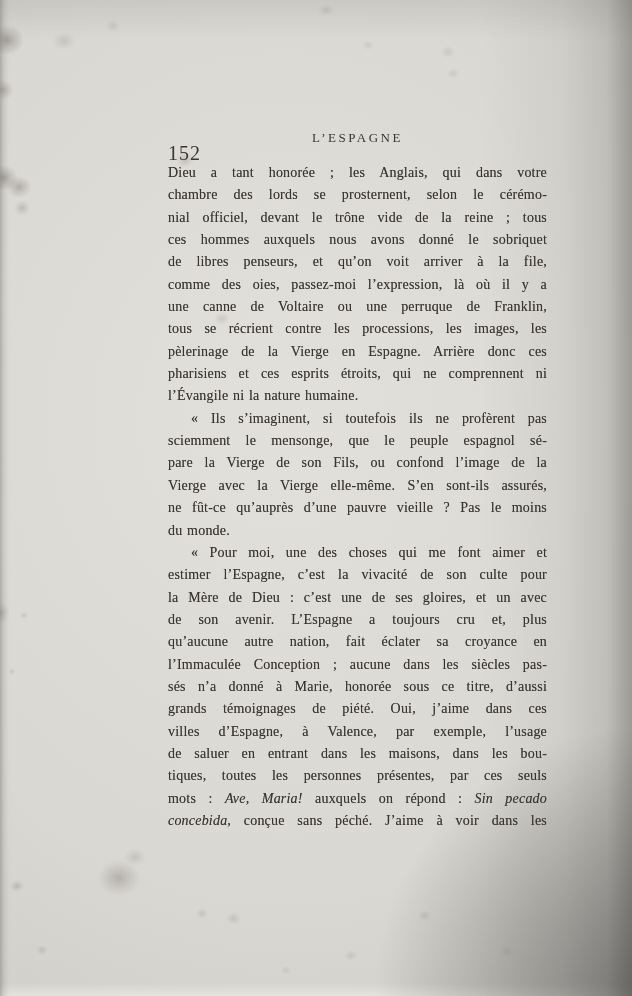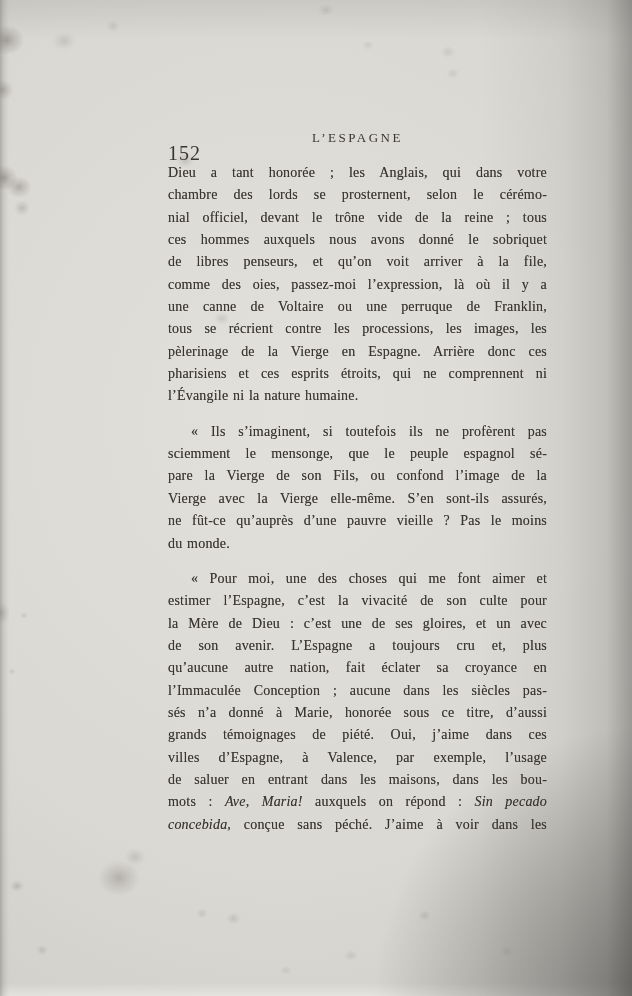--- a/index.html
+++ b/index.html
@@ -34,21 +34,21 @@
     font-size:14px; letter-spacing:.2px; word-spacing:1px;
     text-shadow:0 0 .6px rgba(58,54,47,.55);
   }
   .line {
     height:22.35px; line-height:22.35px;
     white-space:nowrap;
     text-align:justify; text-align-last:justify;
     overflow:visible;
   }
   .line.final { text-align-last:left; }
-  .line.indent { text-indent:23px;margin-top:13px; }
+  .line.indent { text-indent:23px; }
   .line i { font-style:italic; }
   .stain {
     position:absolute; pointer-events:none;
     border-radius:50%;
   }
 </style>
 </head>
 <body>
 
 <div class="scan-page">
@@ -80,20 +80,21 @@
         <div class="line indent"><span>« Pour moi, une des choses qui me font aimer et</span></div>
         <div class="line"><span>estimer l’Espagne, c’est la vivacité de son culte pour</span></div>
         <div class="line"><span>la Mère de Dieu : c’est une de ses gloires, et un avec</span></div>
         <div class="line"><span>de son avenir. L’Espagne a toujours cru et, plus</span></div>
         <div class="line"><span>qu’aucune autre nation, fait éclater sa croyance en</span></div>
         <div class="line"><span>l’Immaculée Conception ; aucune dans les siècles pas-</span></div>
         <div class="line"><span>sés n’a donné à Marie, honorée sous ce titre, d’aussi</span></div>
         <div class="line"><span>grands témoignages de piété. Oui, j’aime dans ces</span></div>
         <div class="line"><span>villes d’Espagne, à Valence, par exemple, l’usage</span></div>
         <div class="line"><span>de saluer en entrant dans les maisons, dans les bou-</span></div>
+        <div class="line"><span>tiques, toutes les personnes présentes, par ces seuls</span></div>
         <div class="line"><span>mots : </span><i>Ave, Maria!</i><span> auxquels on répond : </span><i>Sin pecado</i></div>
         <div class="line"><i>concebida,</i><span> conçue sans péché. J’aime à voir dans les</span></div>
       </div>
     </div>
   <div id="stains">
       <div class="stain" style="left: -10px; top: 25px; width: 34px; height: 30px; background: radial-gradient(closest-side, rgba(86, 80, 70, 0.4) 0%, rgba(86, 80, 70, 0.2) 45%, rgba(86, 80, 70, 0) 100%);"></div>
       <div class="stain" style="left: -8px; top: 80px; width: 22px; height: 20px; background: radial-gradient(closest-side, rgba(86, 80, 70, 0.28) 0%, rgba(86, 80, 70, 0.14) 45%, rgba(86, 80, 70, 0) 100%);"></div>
       <div class="stain" style="left: 52px; top: 32px; width: 24px; height: 18px; background: radial-gradient(closest-side, rgba(86, 80, 70, 0.16) 0%, rgba(86, 80, 70, 0.08) 45%, rgba(86, 80, 70, 0) 100%);"></div>
       <div class="stain" style="left: 106px; top: 20px; width: 14px; height: 12px; background: radial-gradient(closest-side, rgba(86, 80, 70, 0.13) 0%, rgba(86, 80, 70, 0.067) 45%, rgba(86, 80, 70, 0) 100%);"></div>
       <div class="stain" style="left: 318px; top: 4px; width: 16px; height: 12px; background: radial-gradient(closest-side, rgba(86, 80, 70, 0.14) 0%, rgba(86, 80, 70, 0.07) 45%, rgba(86, 80, 70, 0) 100%);"></div>

